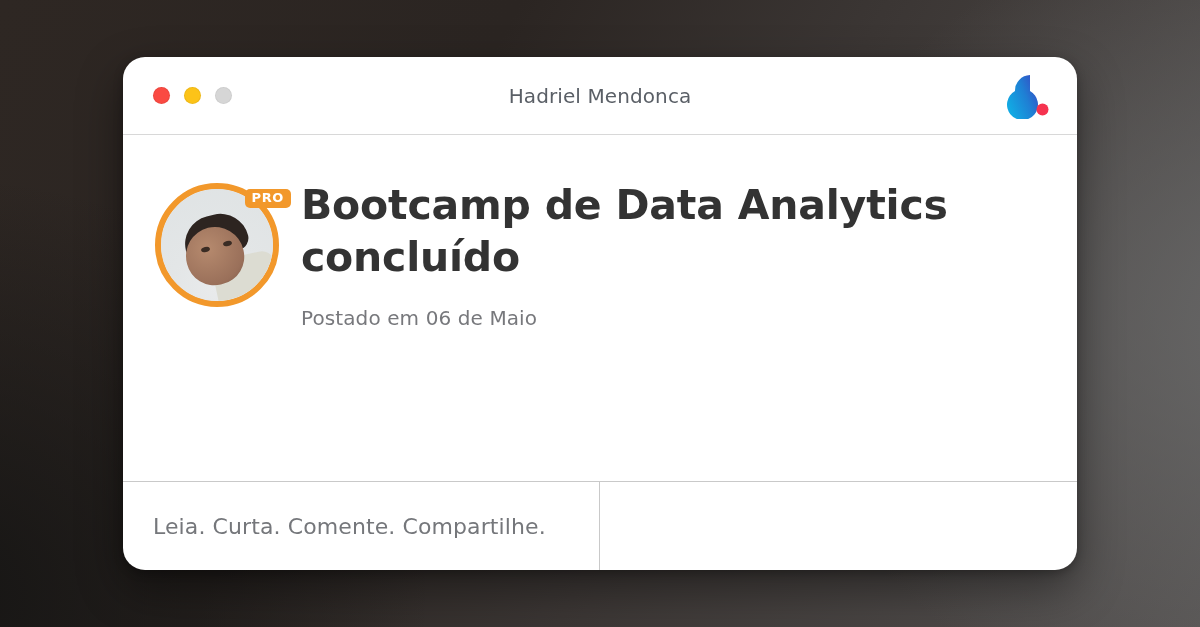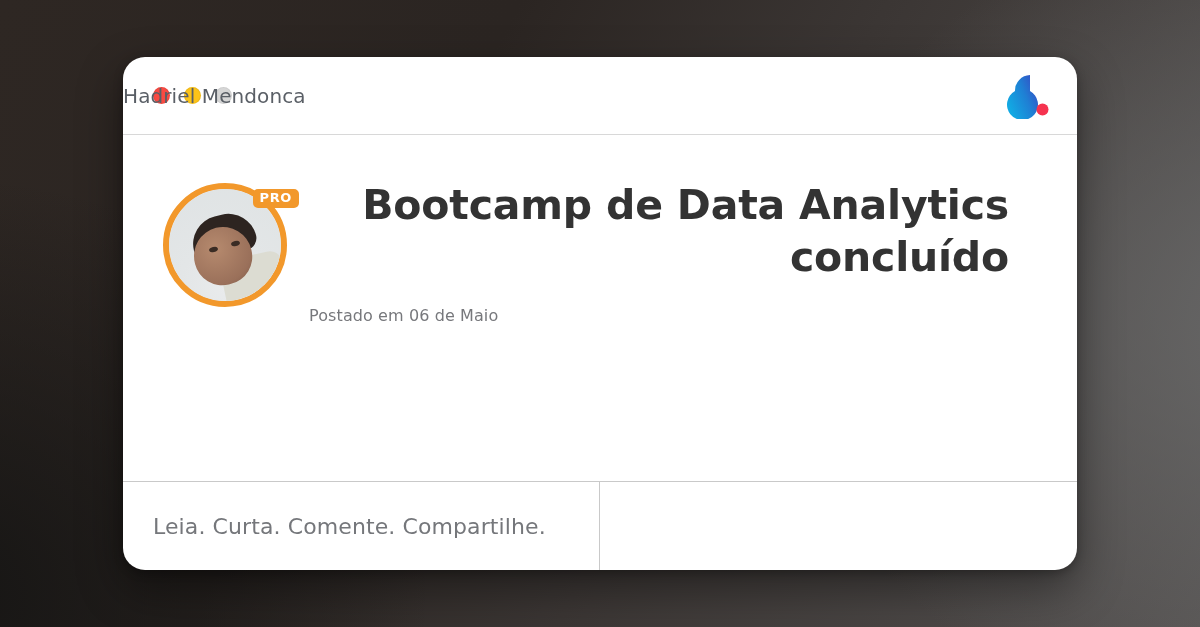--- a/index.html
+++ b/index.html
@@ -63,41 +63,41 @@
     border-radius: 50%;
     display: block;
   }
   .light.close   { background: #fa4a42; box-shadow: inset 0 0 0 1px rgba(0,0,0,0.06); }
   .light.minimize{ background: #fcc318; box-shadow: inset 0 0 0 1px rgba(0,0,0,0.06); }
   .light.zoom    { background: #d6d6d6; box-shadow: inset 0 0 0 1px rgba(0,0,0,0.04); }
 
   #window-title {
     position: absolute;
     left: 0; right: 0;
-    text-align: left;
+    text-align: center;
     font-size: 20px;
     color: #5a5f66;
     letter-spacing: 0.1px;
     pointer-events: none;
   }
 
   #brand-logo {
     margin-left: auto;
     margin-right: 26px;
     width: 52px;
     height: 46px;
     position: relative;
     display: block;
   }
 
   
   #card-body {
     flex: 1 1 auto;
     position: relative;
-    padding: 42px 40px 0 40px;
+    padding: 42px 40px 0 32px;
   }
 
   #post-header {
     display: flex;
     align-items: flex-start;
     gap: 22px;
   }
 
   
   #avatar-wrap {
@@ -175,26 +175,25 @@
   
   #post-text { padding-top: 2px; min-width: 0; }
 
   #post-title {
     font-size: 41px;
     font-weight: bold;
     color: #333333;
     line-height: 1.28;
     letter-spacing: -0.2px;
     max-width: 700px;
-    text-align: right;
   }
 
   #post-date {
     margin-top: 22px;
-    font-size: 16px;
+    font-size: 20px;
     color: #77787c;
     letter-spacing: 0.1px;
   }
 
   
   #card-footer {
     flex: 0 0 89px;
     border-top: 1px solid #c9c9c9;
     display: flex;
     align-items: stretch;

